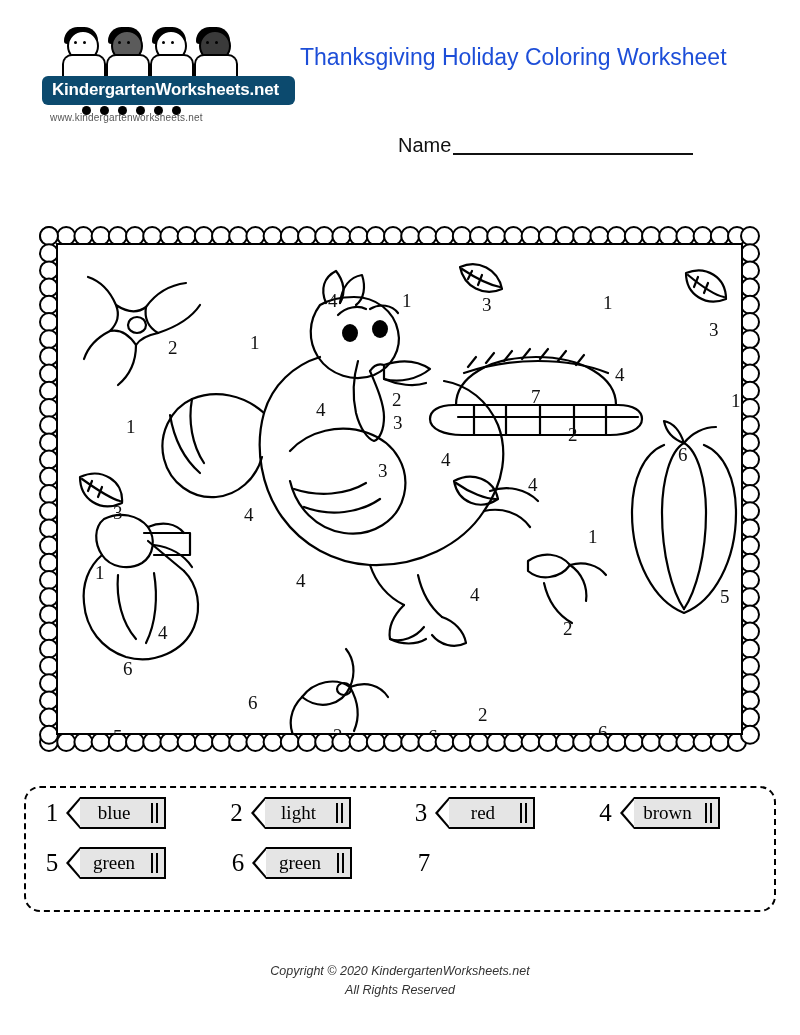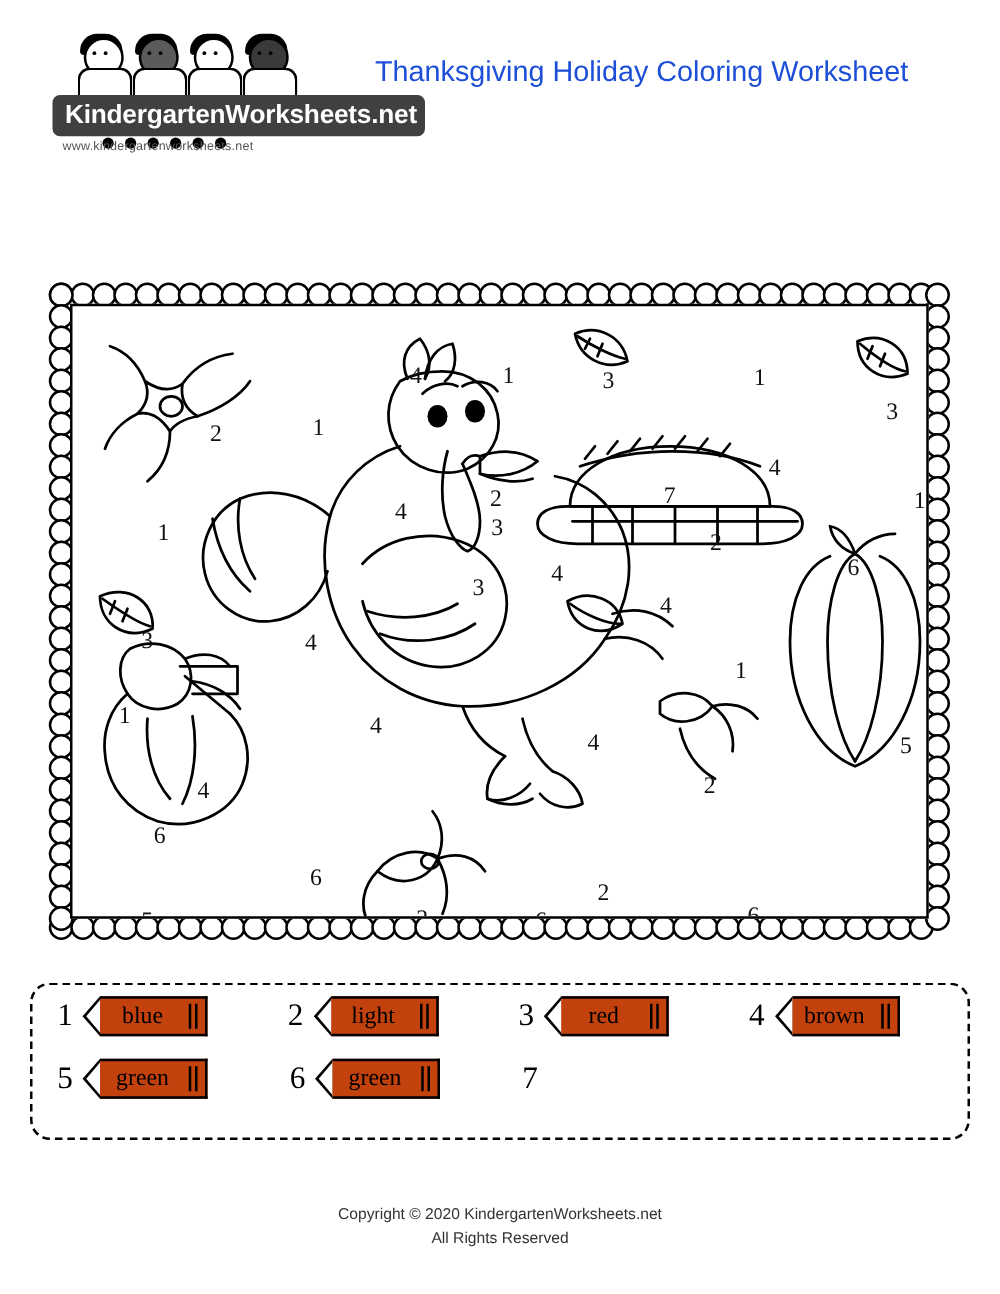--- a/index.html
+++ b/index.html
@@ -75,25 +75,25 @@
     position: absolute;
     top: 13px;
     width: 3px;
     height: 3px;
     border-radius: 50%;
     background: #000;
   }
   .kid .eye.l { left: 14px; }
   .kid .eye.r { left: 23px; }
   .logo-band {
-    background: #404040;
+    background: #0c4a6e;
     color: #fff;
     border-radius: 6px;
-    padding: 4px 6px 5px 10px;
-    font-size: 21px;
+    padding: 4px 16px 5px 10px;
+    font-size: 17px;
     font-weight: bold;
     letter-spacing: -0.2px;
     display: inline-block;
     white-space: nowrap;
     position: relative;
     z-index: 3;
   }
   .logo-band .net { font-weight: bold; }
   .logo-dots {
     position: relative;
@@ -232,21 +232,21 @@
     border-left: none;
     height: 32px;
     box-sizing: border-box;
     display: flex;
     align-items: center;
     padding: 0 8px 0 6px;
     font-family: "Liberation Serif", serif;
     font-size: 19px;
     min-width: 86px;
     justify-content: center;
-    background: #c2410c;
+    background: #e5e5e5;
     position: relative;
   }
   .crayon-body::after {
     content: "";
     position: absolute;
     right: 6px;
     top: 4px;
     bottom: 4px;
     width: 0;
     border-left: 2px solid #000;
@@ -265,20 +265,21 @@
   
   .footer {
     position: absolute;
     left: 0;
     top: 962px;
     width: 800px;
     text-align: center;
     font-size: 12.5px;
     color: #333;
     line-height: 1.5;
+    font-style: italic;
   }
 </style>
 </head>
 <body>
 
 <div class="header">
 
   <div class="logo-block">
     <div class="logo-kids">
       <div class="kid" style="left:0px;">
@@ -320,20 +321,23 @@
       <span style="left:54px;"></span>
       <span style="left:72px;"></span>
       <span style="left:90px;"></span>
     </div>
   </div>
 
   <div class="site-url">www.kindergartenworksheets.net</div>
 
   <div class="title">Thanksgiving Holiday Coloring Worksheet</div>
 
+  <div class="name-row">
+    <span>Name</span><span class="name-line"></span>
+  </div>
 </div>
 
 <div class="panel">
 
   <svg class="scallop-frame" viewBox="0 0 723 528">
     <defs>
       <pattern id="scall-h" x="0" y="0" width="17" height="18" patternUnits="userSpaceOnUse">
         <circle cx="8.5" cy="9" r="7.2" fill="none" stroke="#000" stroke-width="2"></circle>
       </pattern>
     </defs>

